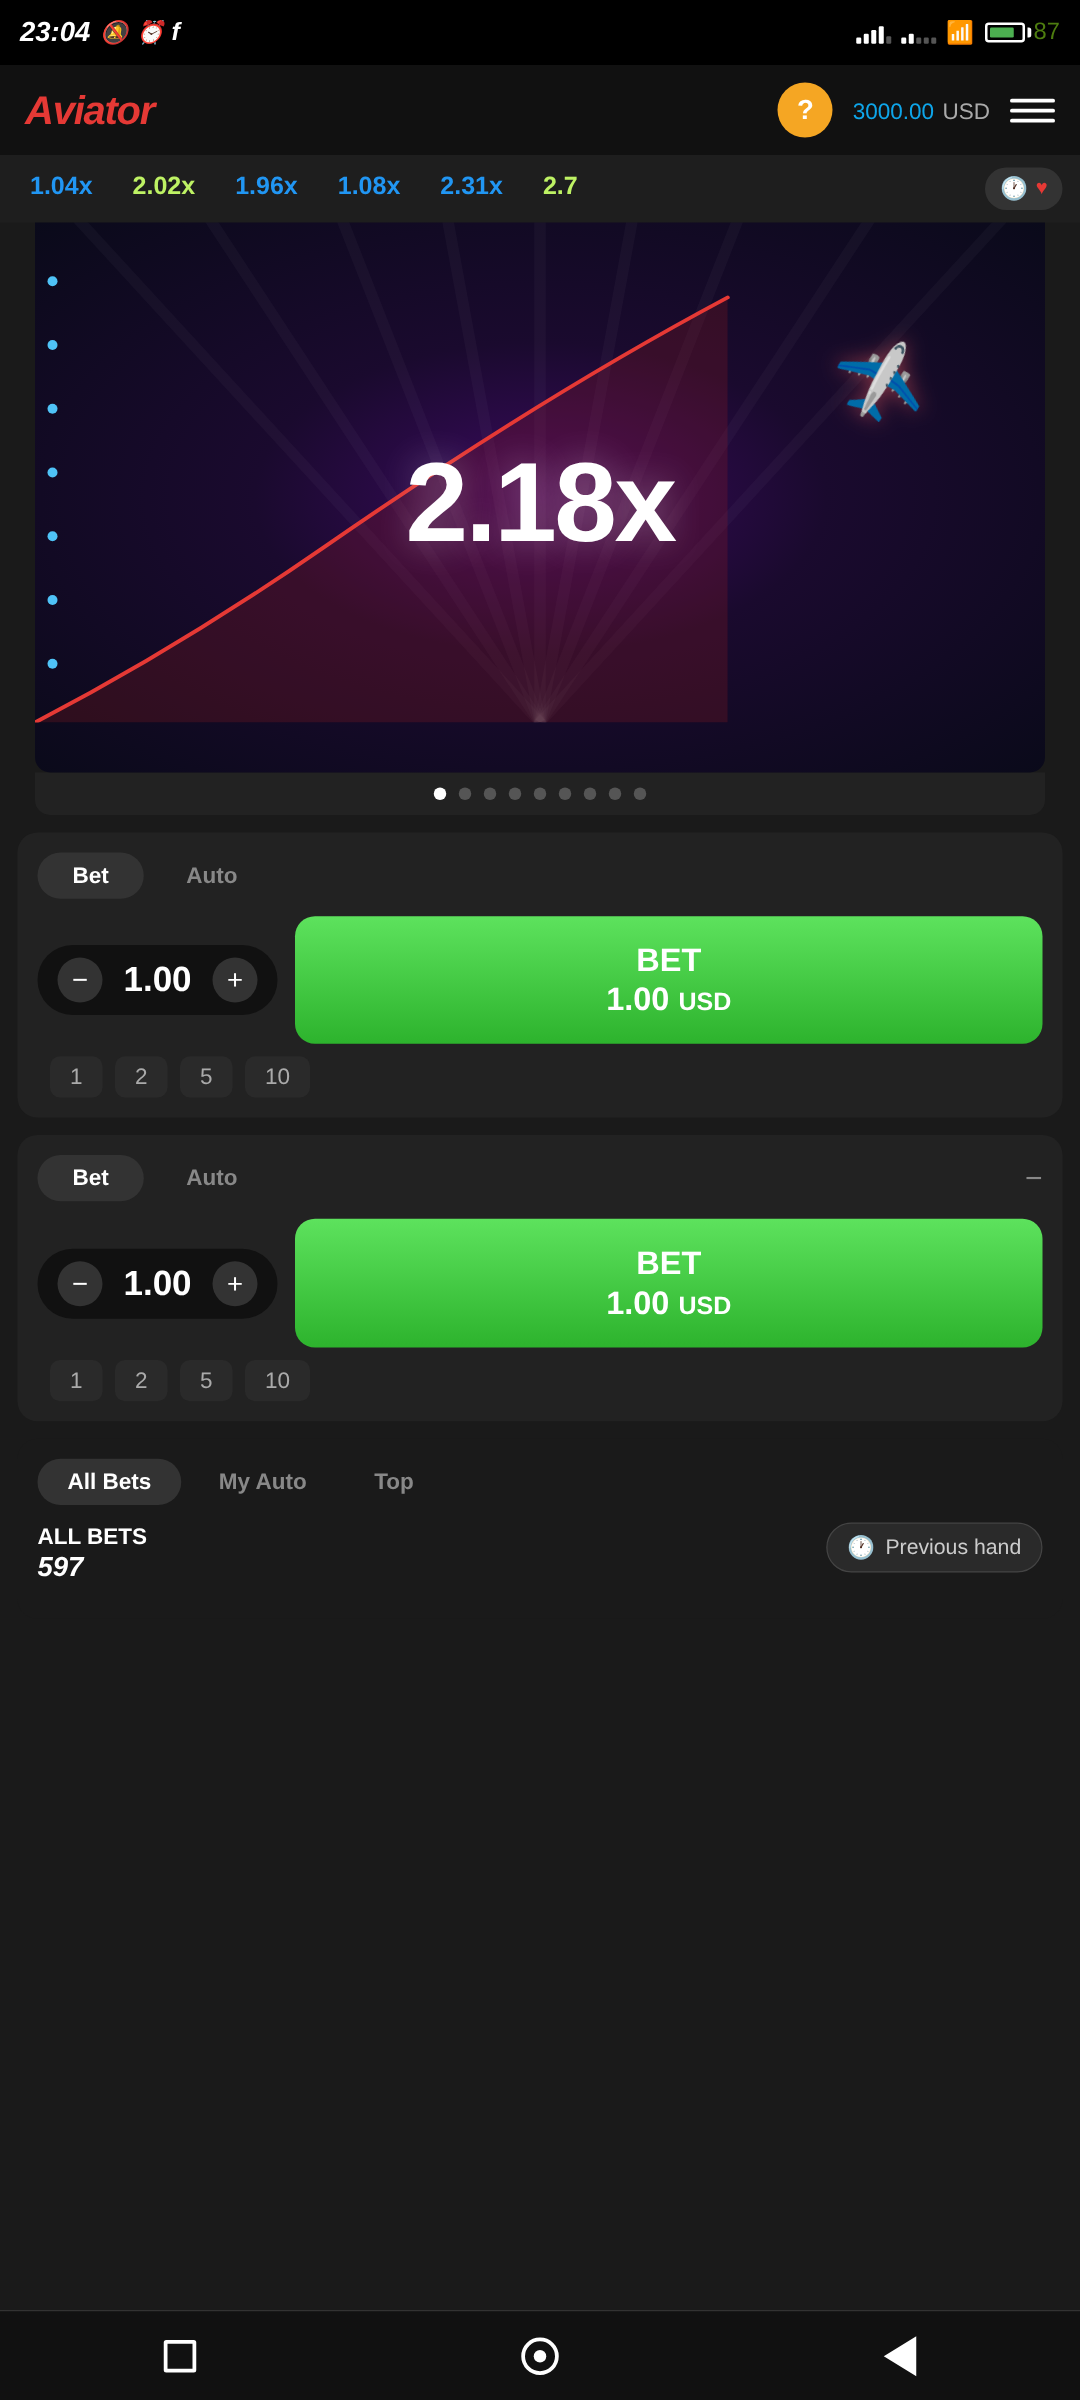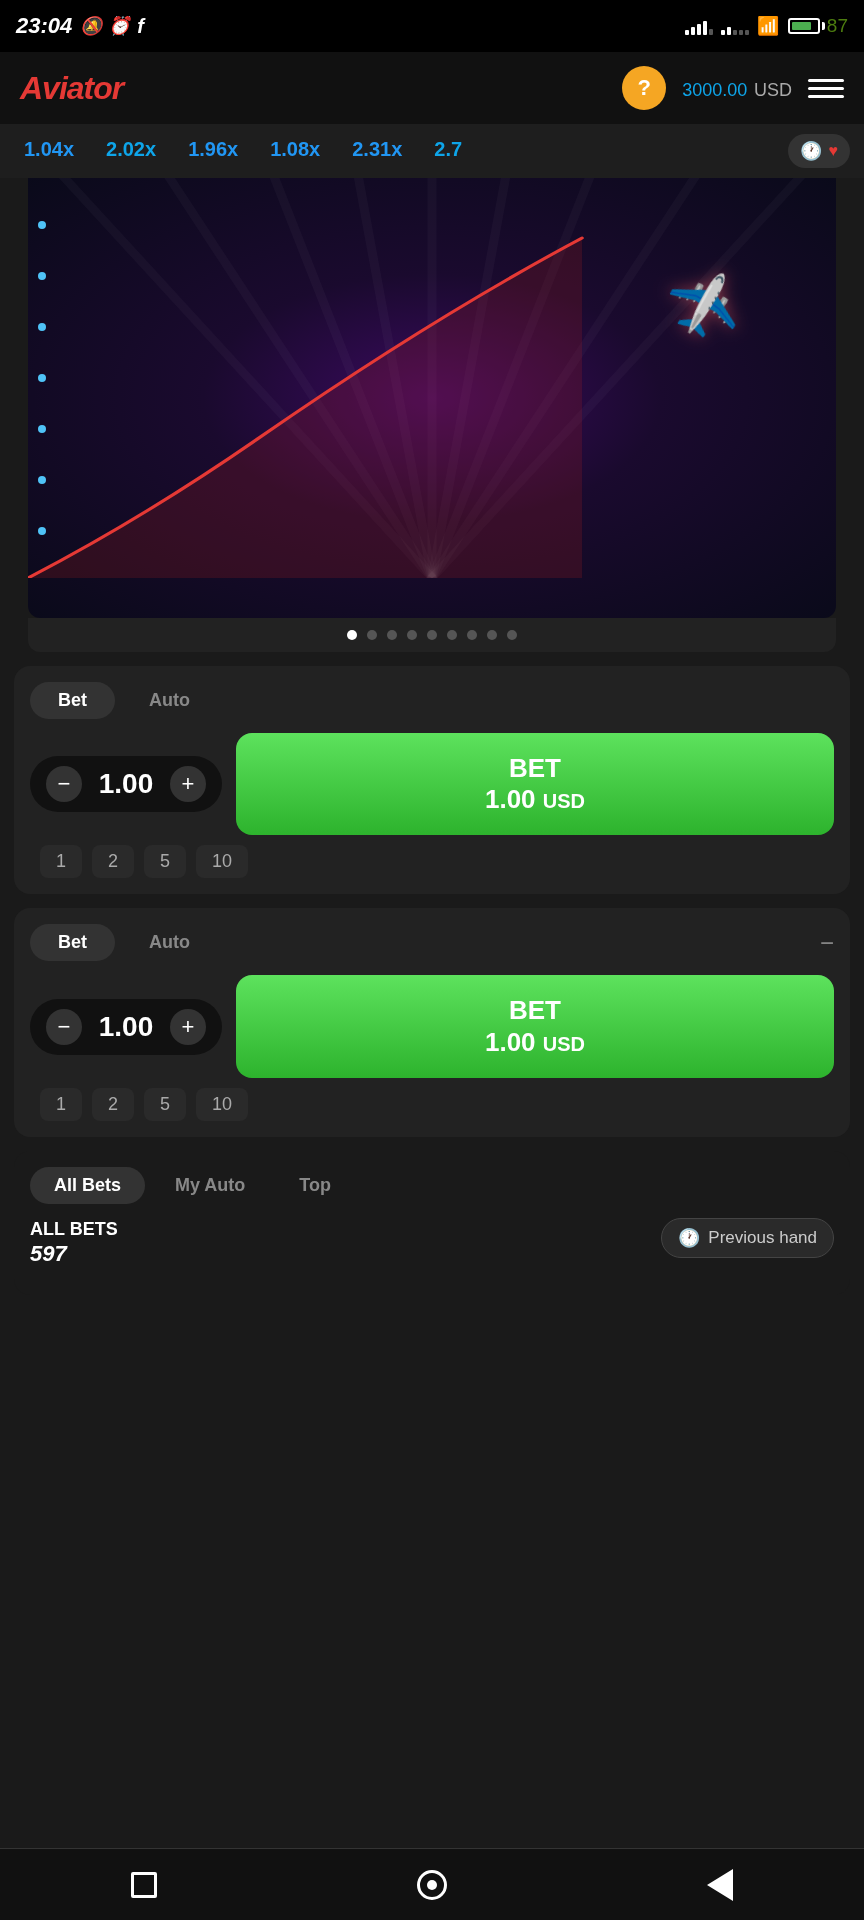--- a/index.html
+++ b/index.html
@@ -152,21 +152,21 @@
       overflow-x: auto;
     }
     .mult-item {
       font-size: 20px;
       font-weight: 700;
       padding: 4px 10px;
       border-radius: 4px;
       white-space: nowrap;
     }
     .mult-blue { color: #2196f3; }
-    .mult-purple { color: #0ea5e9; }
+    .mult-purple { color: #bef264; }
     .mult-controls {
       margin-left: auto;
       display: flex;
       align-items: center;
       gap: 6px;
     }
     .history-btn {
       background: #333;
       border-radius: 20px;
       padding: 6px 12px;
@@ -596,20 +596,21 @@
     <div class="y-axis-dots">
       <div class="axis-dot"></div>
       <div class="axis-dot"></div>
       <div class="axis-dot"></div>
       <div class="axis-dot"></div>
       <div class="axis-dot"></div>
       <div class="axis-dot"></div>
       <div class="axis-dot"></div>
     </div>
 
+    <div class="multiplier-display">2.18x</div>
 
     <div class="airplane">✈️</div>
   </div>
 
   <div class="progress-dots">
     <div class="prog-dot active"></div>
     <div class="prog-dot"></div>
     <div class="prog-dot"></div>
     <div class="prog-dot"></div>
     <div class="prog-dot"></div>

